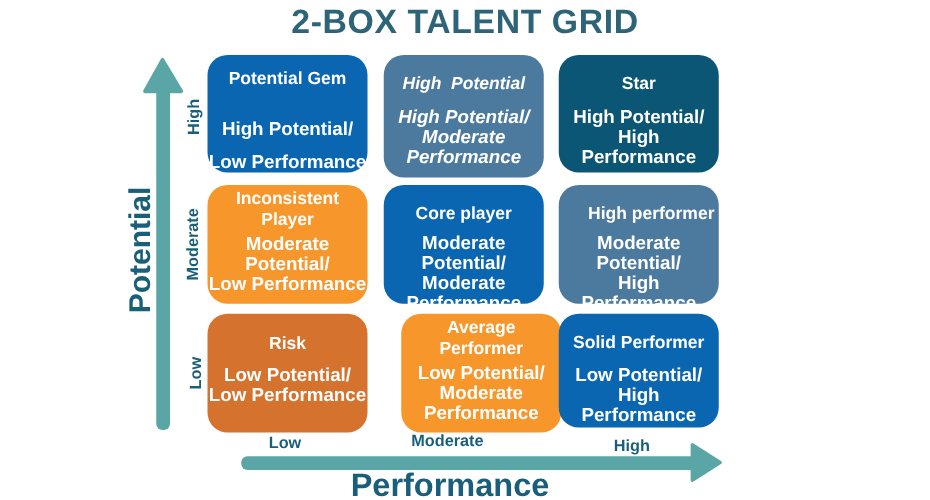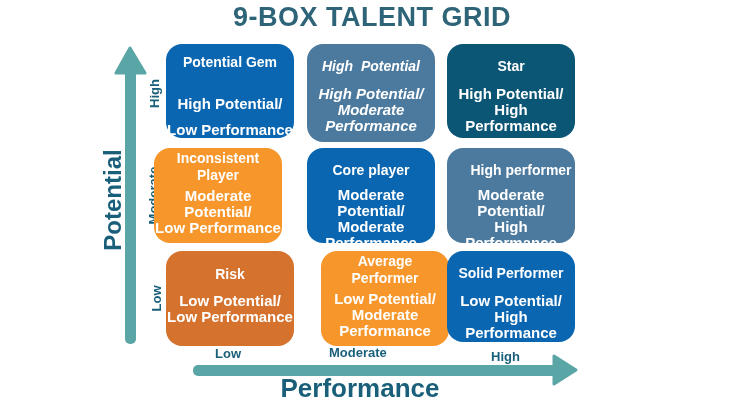--- a/index.html
+++ b/index.html
@@ -10,21 +10,21 @@
   .box .desc { font-size:15px; line-height:16px; }
   .axis-lbl { position:absolute; color:#1a5f7a; font-weight:bold; font-size:13px; }
   .vlbl { position:absolute; transform:rotate(-90deg); transform-origin:center; color:#1a5f7a; font-weight:bold; font-size:13px; white-space:nowrap; }
   .ytitle { position:absolute; transform:rotate(-90deg); color:#1a5f7a; font-weight:bold; font-size:24px; white-space:nowrap; }
   .xtitle { position:absolute; left:270px; width:180px; text-align:center; top:373px; color:#1a5f7a; font-weight:bold; font-size:26px; }
   svg { position:absolute; left:0; top:0; }
 </style>
 </head>
 <body>
 
-<div class="title">9-BOX TALENT GRID</div>
+<div class="title">2-BOX TALENT GRID</div>
 
 <svg width="744" height="400">
   <g>
     <rect x="125" y="68" width="11" height="276" rx="5" fill="#5aa6a6"></rect>
     <polygon points="130,48 145,73 116,73" fill="#5aa6a6" stroke="#5aa6a6" stroke-width="3" stroke-linejoin="round"></polygon>
   </g>
   <g>
     <rect x="193" y="365" width="365" height="11" rx="5" fill="#5aa6a6"></rect>
     <polygon points="576,370 554,356 554,384" fill="#5aa6a6" stroke="#5aa6a6" stroke-width="3" stroke-linejoin="round"></polygon>
   </g>
@@ -44,21 +44,21 @@
   <div class="name" style="margin-top:14px; white-space:pre;">High  Potential</div>
   <div class="desc" style="margin-top:11px;">High Potential/</div>
   <div class="desc">Moderate Performance</div>
 </div>
 <div class="box" style="left:447px; top:44px; height:94px; background:#0b5675;">
   <div class="name" style="margin-top:14px;">Star</div>
   <div class="desc" style="margin-top:11px;">High Potential/</div>
   <div class="desc">High Performance</div>
 </div>
 
-<div class="box" style="left:154px; top:148px; height:95px; background:#f7962b;">
+<div class="box" style="left:166px; top:148px; height:95px; background:#f7962b;">
   <div class="name" style="margin-top:2px; width:90px;">Inconsistent Player</div>
   <div class="desc" style="margin-top:4px;">Moderate Potential/</div>
   <div class="desc">Low Performance</div>
 </div>
 <div class="box" style="left:307px; top:148px; height:95px; background:#0a66b0;">
   <div class="name" style="margin-top:14px;">Core player</div>
   <div class="desc" style="margin-top:8px;">Moderate Potential/</div>
   <div class="desc">Moderate Performance</div>
 </div>
 <div class="box" style="left:447px; top:148px; height:95px; background:#4c7a9e;">

